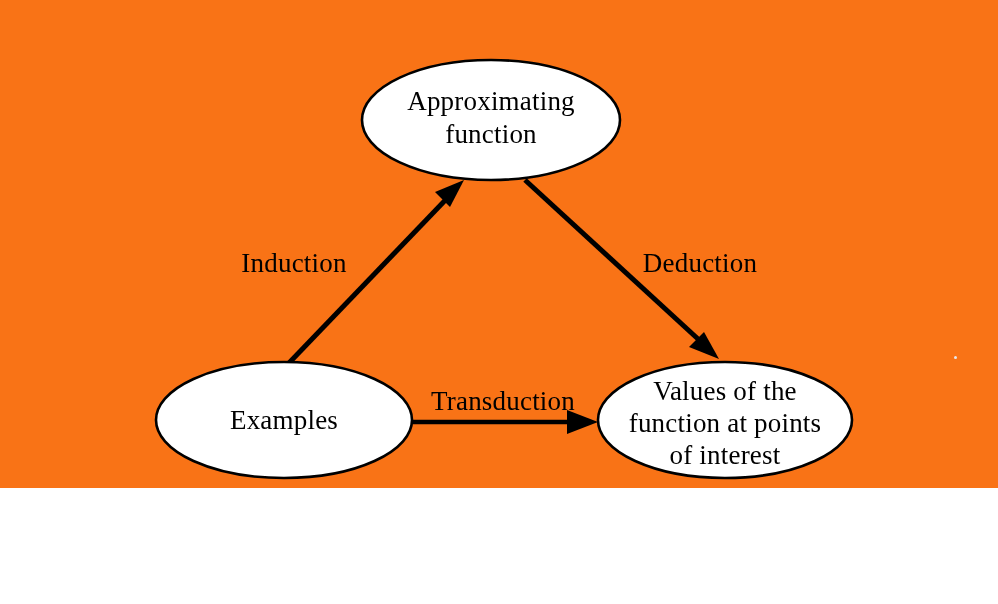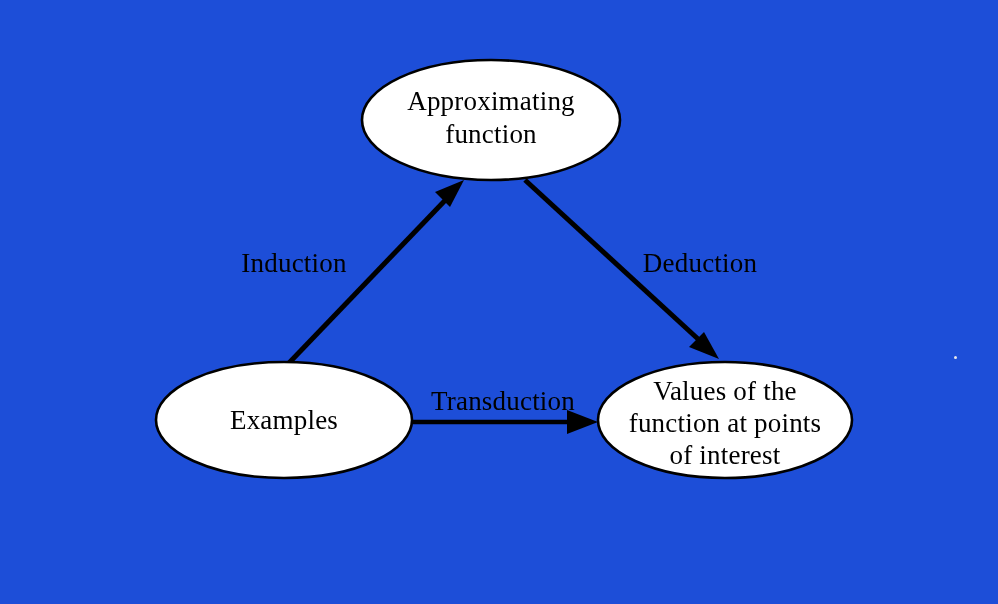--- a/index.html
+++ b/index.html
@@ -11,22 +11,22 @@
   body {
     width: 998px;
     height: 604px;
     overflow: hidden;
     font-family: "Liberation Serif", "DejaVu Serif", serif;
     color: #000000;
   }
   #diagram-root {
     position: relative;
     width: 998px;
-    height: 604px;
-    background: #1d4ed8;
+    height: 488px;
+    background: #f97316;
   }
   #diagram-svg {
     position: absolute;
     top: 0;
     left: 0;
     width: 998px;
     height: 604px;
   }
   .node-ellipse {
     fill: #ffffff;

